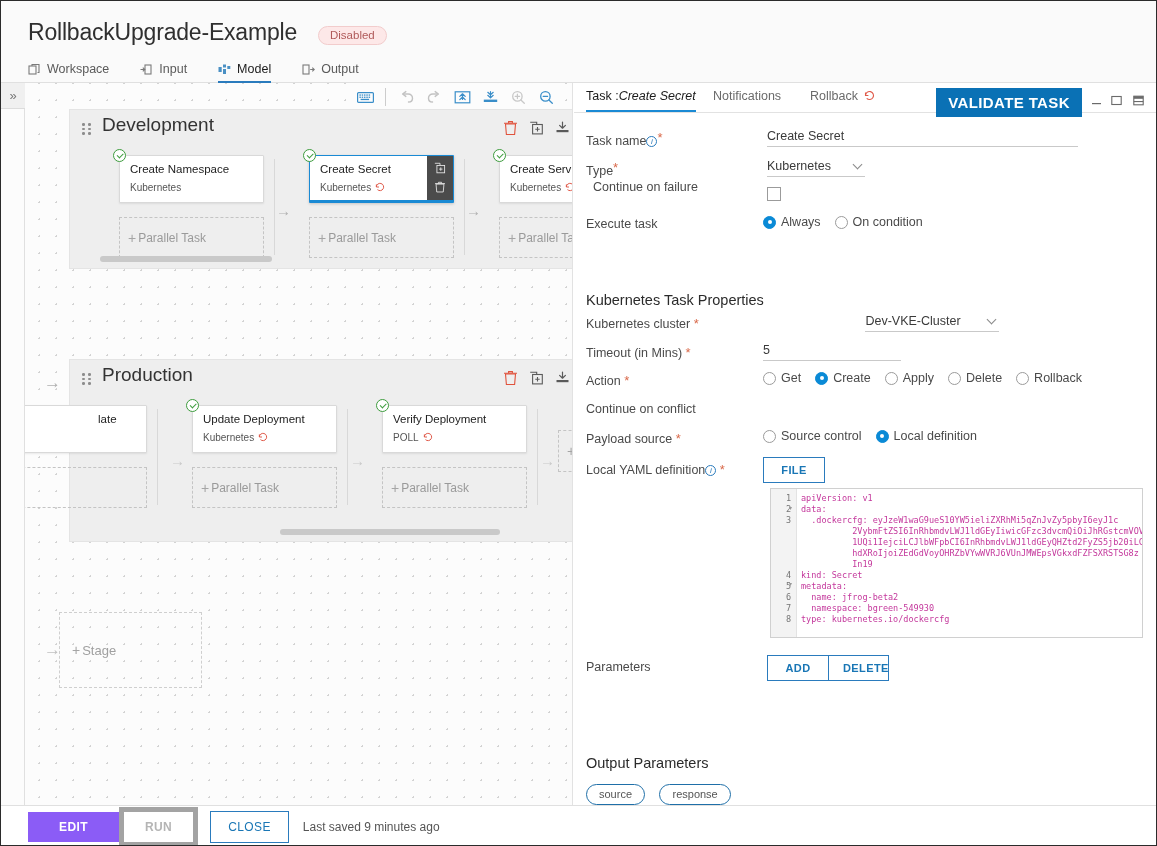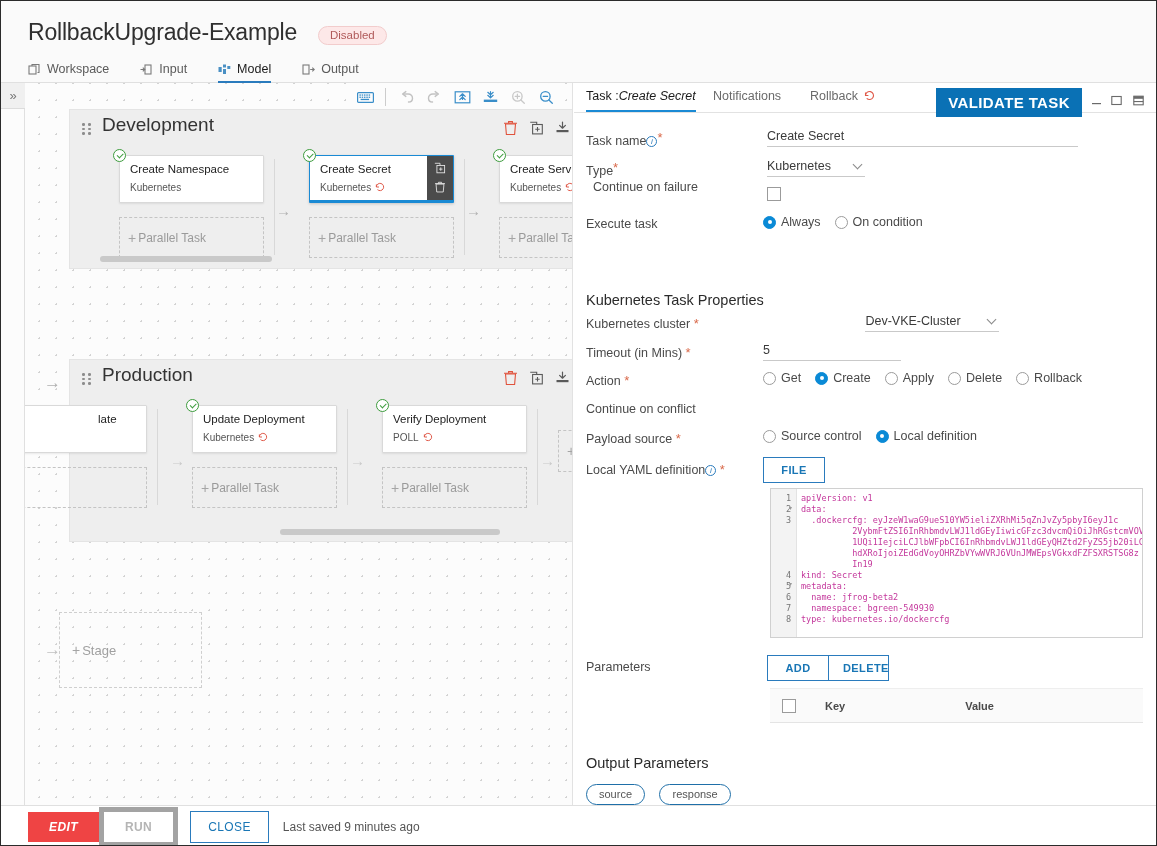--- a/index.html
+++ b/index.html
@@ -317,25 +317,24 @@
     margin-right: 10px; cursor: pointer; background:#fff;
   }
 
   
   #footer {
     position: absolute; left: 0; top: 804px; width: 1157px; height: 42px;
     background: #fff; border-top: 1px solid #e0e0e0;
     display: flex; align-items: center; padding-left: 27px; gap: 0;
   }
   #edit-btn {
-    background: #ef4444; color: #fff; border: none;
+    background: #8b5cf6; color: #fff; border: none;
     font-size: 12px; font-weight: bold; letter-spacing: 0.4px;
-    padding: 8px 21px; cursor: pointer;
+    padding: 8px 31px; cursor: pointer;
     font-family: "Liberation Sans", sans-serif;
-    font-style: italic;
   }
   #run-btn {
     background: #fff; color: #b5b5b5; border: 5px solid #a3a3a3;
     font-size: 12px; font-weight: bold; letter-spacing: 0.4px;
     padding: 8px 21px; cursor: default;
     font-family: "Liberation Sans", sans-serif;
   }
   #close-btn {
     background: #fff; color: #1976b5; border: 1px solid #2a7bbd;
     font-size: 12px; font-weight: normal; letter-spacing: 0.4px;
@@ -857,27 +856,20 @@
 <span class="k-key">type: kubernetes.io/dockercfg</span></div>
       </div>
 
       
       <div class="row lbl" style="top:546px;">Parameters</div>
       <div class="fld btn-group" style="left:193px; top:541px;">
         <button class="outline-btn" style="width:62px;">ADD</button>
         <button class="outline-btn" style="width:60px;">DELETE</button>
       </div>
 
-      <div class="ptable" style="left:196px; top:574px; width:373px;">
-        <div class="thead">
-          <span class="cbox" style="margin-left:12px;"></span>
-          <span class="th" style="margin-left:29px;">Key</span>
-          <span class="th" style="margin-left:120px;">Value</span>
-        </div>
-      </div>
 
       
       <div class="row section-title" style="top:641px;">Output Parameters</div>
       <div class="row" style="top:670px;">
         <span class="chip">source</span>
         <span class="chip">response</span>
       </div>
 
     </div>
   </div>

